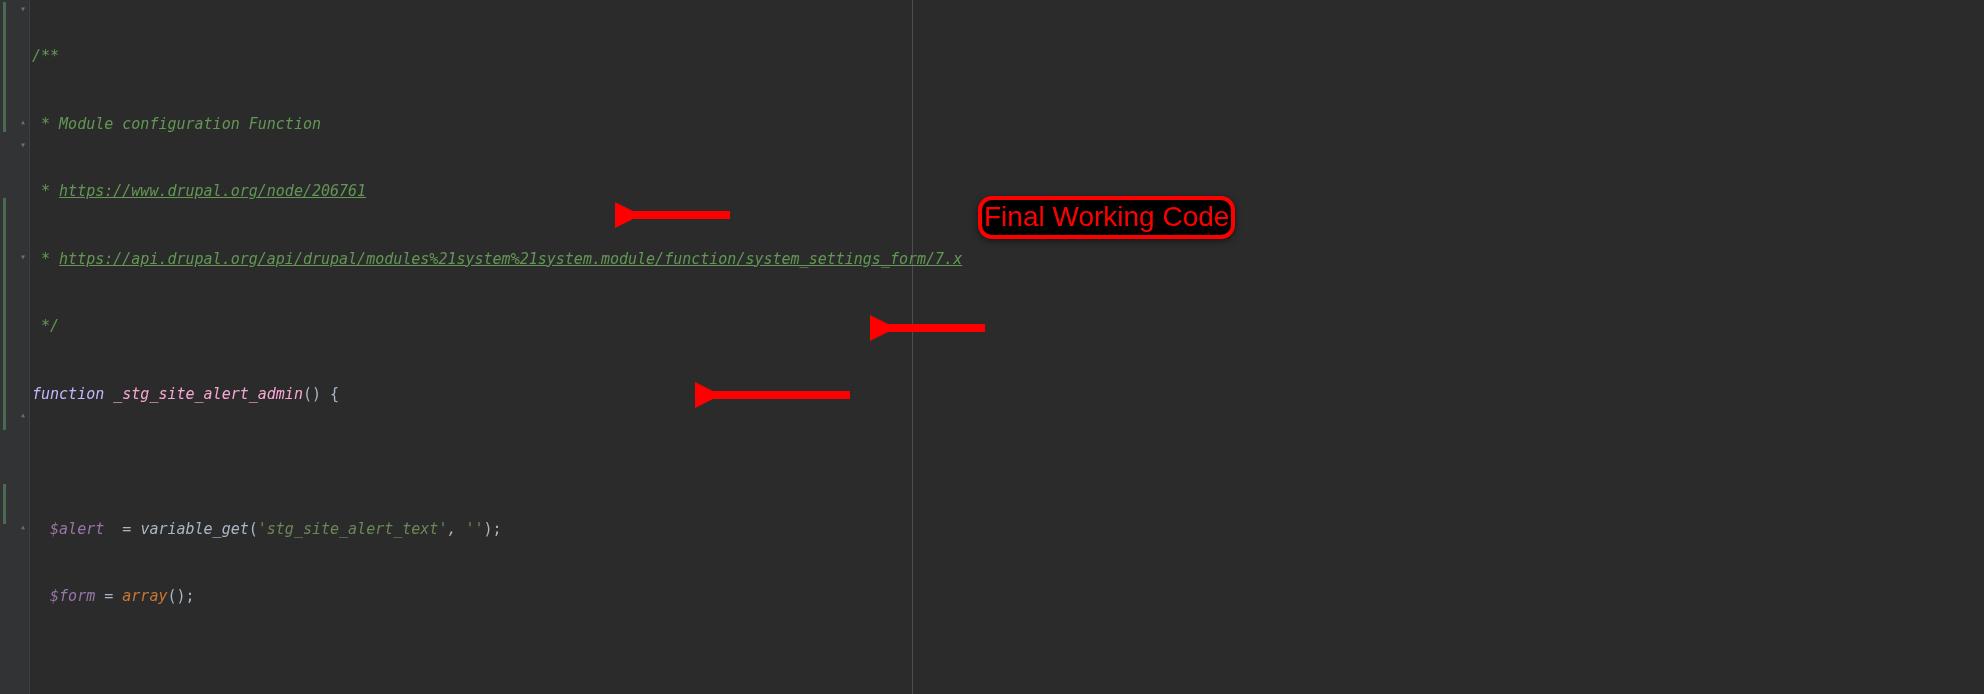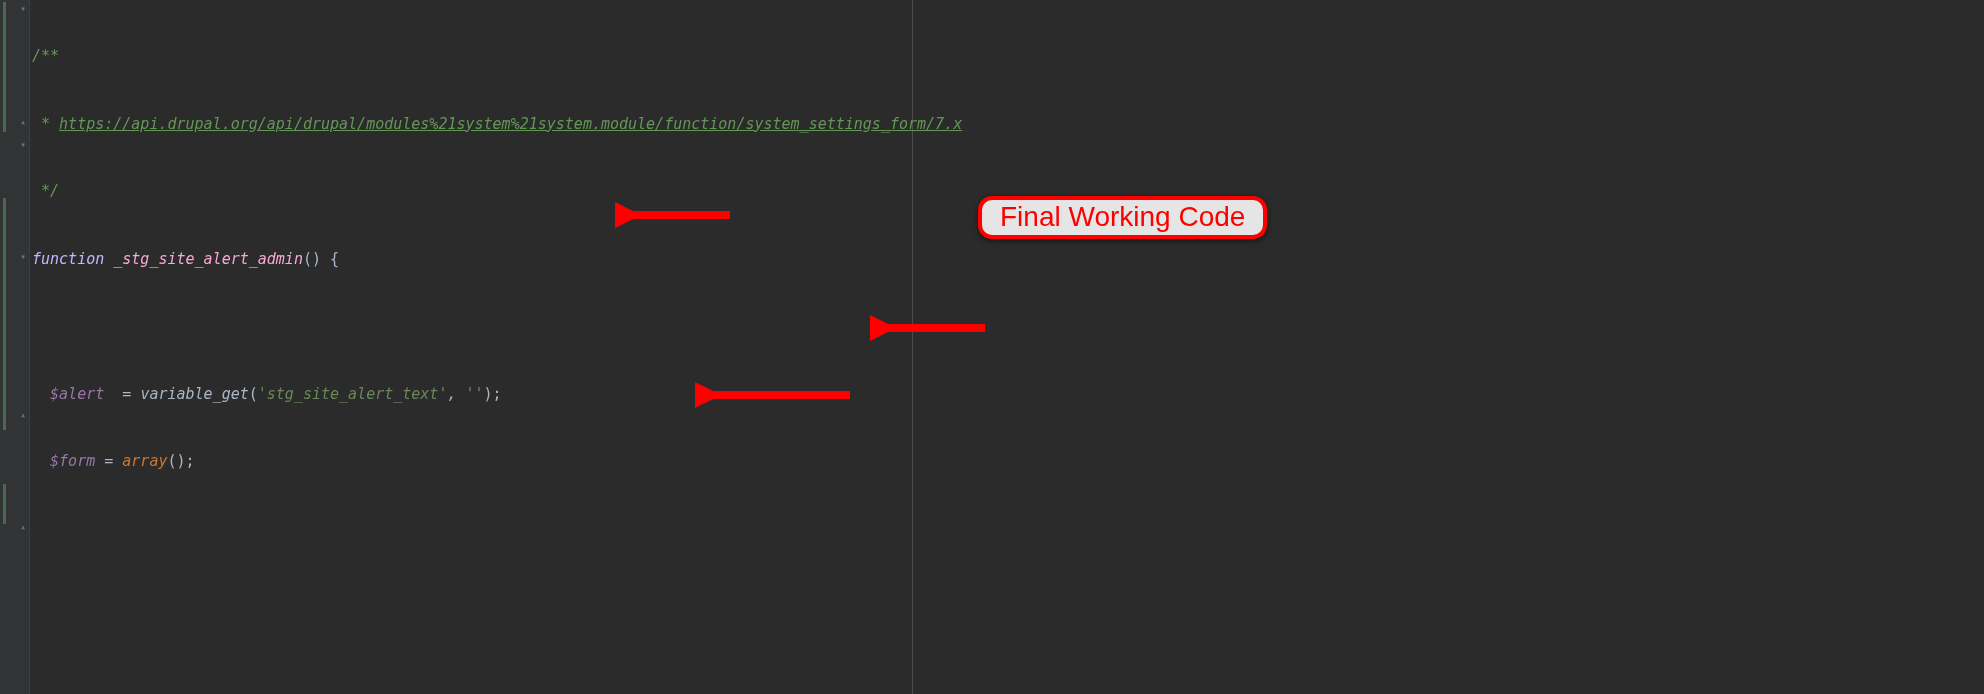--- a/index.html
+++ b/index.html
@@ -66,24 +66,24 @@
   }
 
   
   .arrow {
     position: absolute;
     pointer-events: none;
   }
   .arrow svg { display:block; }
   .callout {
     position: absolute;
-    background: #e5e5e5;
+    background: #000000;
     border: 4px solid #ff0000;
     border-radius: 14px;
-    padding: 6px 18px;
+    padding: 6px 2px;
     color: #ff0000;
     font-family: "Helvetica Neue", Arial, sans-serif;
     font-style: normal;
     font-size: 28px;
     font-weight: 400;
     box-shadow: 0 2px 6px rgba(0,0,0,0.5);
   }
 </style>
 </head>
 <body>
@@ -98,20 +98,22 @@
   <div class="fold" style="top:140px">▾</div>
   <div class="fold" style="top:252px">▾</div>
   <div class="fold" style="top:410px">▴</div>
   <div class="fold" style="top:522px">▴</div>
 </div>
 
 <div class="ruler" style="left:912px"></div>
 
 <div class="code">
   <div class="line"><span class="c-doc">/**</span></div>
+  <div class="line"><span class="c-doc"> * </span><span class="c-doc">Module configuration Function</span></div>
+  <div class="line"><span class="c-doc"> * </span><span class="c-doc-u">https://www.drupal.org/node/206761</span></div>
   <div class="line"><span class="c-doc"> * </span><span class="c-doc-u">https://api.drupal.org/api/drupal/modules%21system%21system.module/function/system_settings_form/7.x</span></div>
   <div class="line"><span class="c-doc"> */</span></div>
   <div class="line"><span class="c-kw-b">function</span><span> </span><span class="c-fn">_stg_site_alert_admin</span><span class="c-punc upright">()</span><span> </span><span class="c-punc upright">{</span></div>
   <div class="line"><span></span></div>
   <div class="line"><span class="c-dim">  </span><span class="c-var">$alert</span><span class="c-op">  = </span><span class="c-func">variable_get</span><span class="c-punc upright">(</span><span class="c-str">'stg_site_alert_text'</span><span class="c-punc">, </span><span class="c-str">''</span><span class="c-punc upright">);</span></div>
   <div class="line"><span class="c-dim">  </span><span class="c-var">$form</span><span class="c-op"> = </span><span class="c-kw">array</span><span class="c-punc upright">();</span></div>
   
   
   
   

